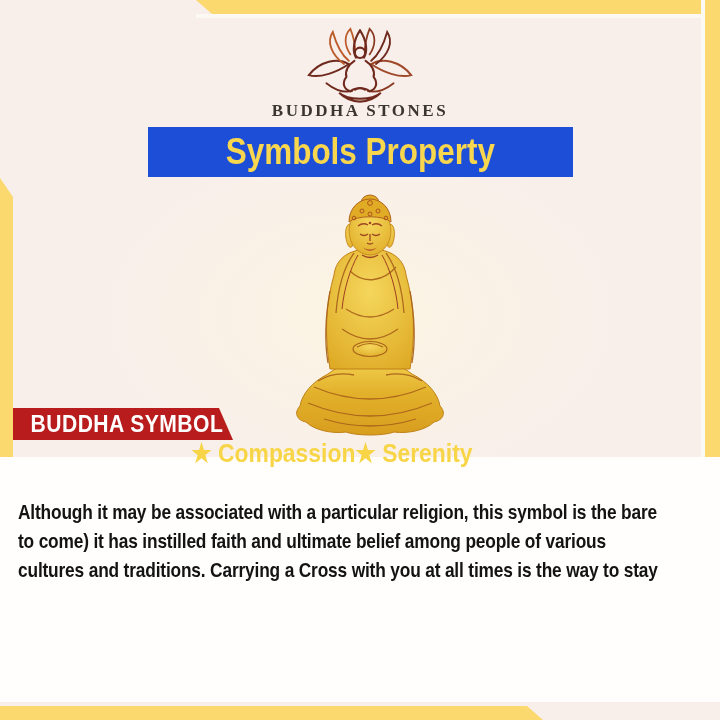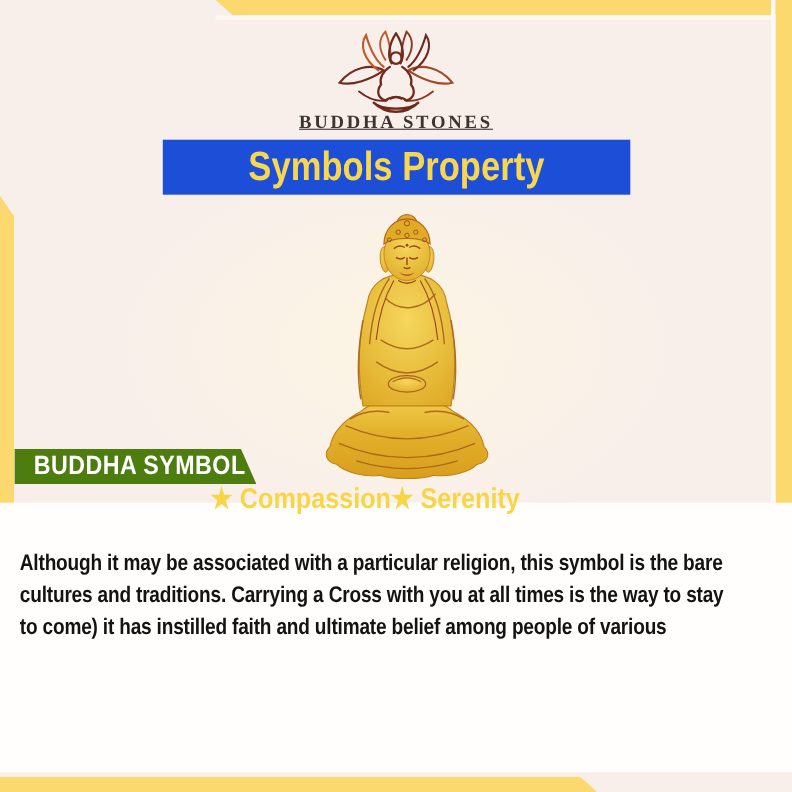--- a/index.html
+++ b/index.html
@@ -22,33 +22,33 @@
   .frame-bottom{left:0;top:706px;width:543px;height:14px;
              clip-path:polygon(0 0,527px 0,100% 100%,0 100%);}
   .gap-line{background:#fcf8f3;}
   .gap-top{left:196px;top:14px;width:509px;height:4px;}
   .gap-right{left:701px;top:0;width:4px;height:500px;}
 
   
   .logo-svg{left:288px;top:24px;width:144px;height:80px;}
   .brand-name{left:0;top:101px;width:720px;text-align:center;
       font-family:"Liberation Serif",serif;font-size:17px;letter-spacing:2.5px;
-      color:#3b3531;font-weight:600;text-decoration:underline;}
+      color:#3b3531;font-weight:600;}
 
   
   .banner{left:148px;top:127px;width:425px;height:50px;background:#1d4ed8;
       display:flex;align-items:center;justify-content:center;}
   .banner-text{font-size:37px;font-weight:bold;color:#f8d64e;
       display:inline-block;transform:scaleX(.85);white-space:nowrap;letter-spacing:0;}
 
   
   .buddha-svg{left:284px;top:191px;width:172px;height:250px;}
 
   
-  .ribbon{left:13px;top:408px;width:220px;height:32px;background:#4d7c0f;
+  .ribbon{left:13px;top:408px;width:220px;height:32px;background:#b91c1c;
       clip-path:polygon(0 0,calc(100% - 14px) 0,100% 100%,0 100%);
       display:flex;align-items:center;}
   .ribbon-text{font-size:24px;font-weight:bold;color:#ffffff;white-space:nowrap;
       display:inline-block;transform:scaleX(.88);transform-origin:left center;
       padding-left:20px;letter-spacing:.5px;}
 
   
   .panel{left:0;top:457px;width:720px;height:245px;background:#fffefd;}
   .heading{left:0;top:438px;width:664px;height:34px;display:flex;justify-content:center;}
   .heading-text{font-size:26px;font-weight:bold;color:#f8d547;white-space:nowrap;
@@ -180,20 +180,20 @@
 
   <div class="abs heading">
     <span class="heading-text">★ Compassion★ Serenity</span>
   </div>
 
   <div class="abs para">
     <div class="line">
         <span>Although it may be associated with a particular religion, this symbol is the bare</span>
       </div>
     <div class="line">
-        <span>cultures and traditions. Carrying a Cross with you at all times is the way to stay</span>
+        <span>to come) it has instilled faith and ultimate belief among people of various</span>
       </div>
     <div class="line">
-        <span>to come) it has instilled faith and ultimate belief among people of various</span>
+        <span>cultures and traditions. Carrying a Cross with you at all times is the way to stay</span>
       </div>
   </div>
 
 </div>
 
 </body></html>

